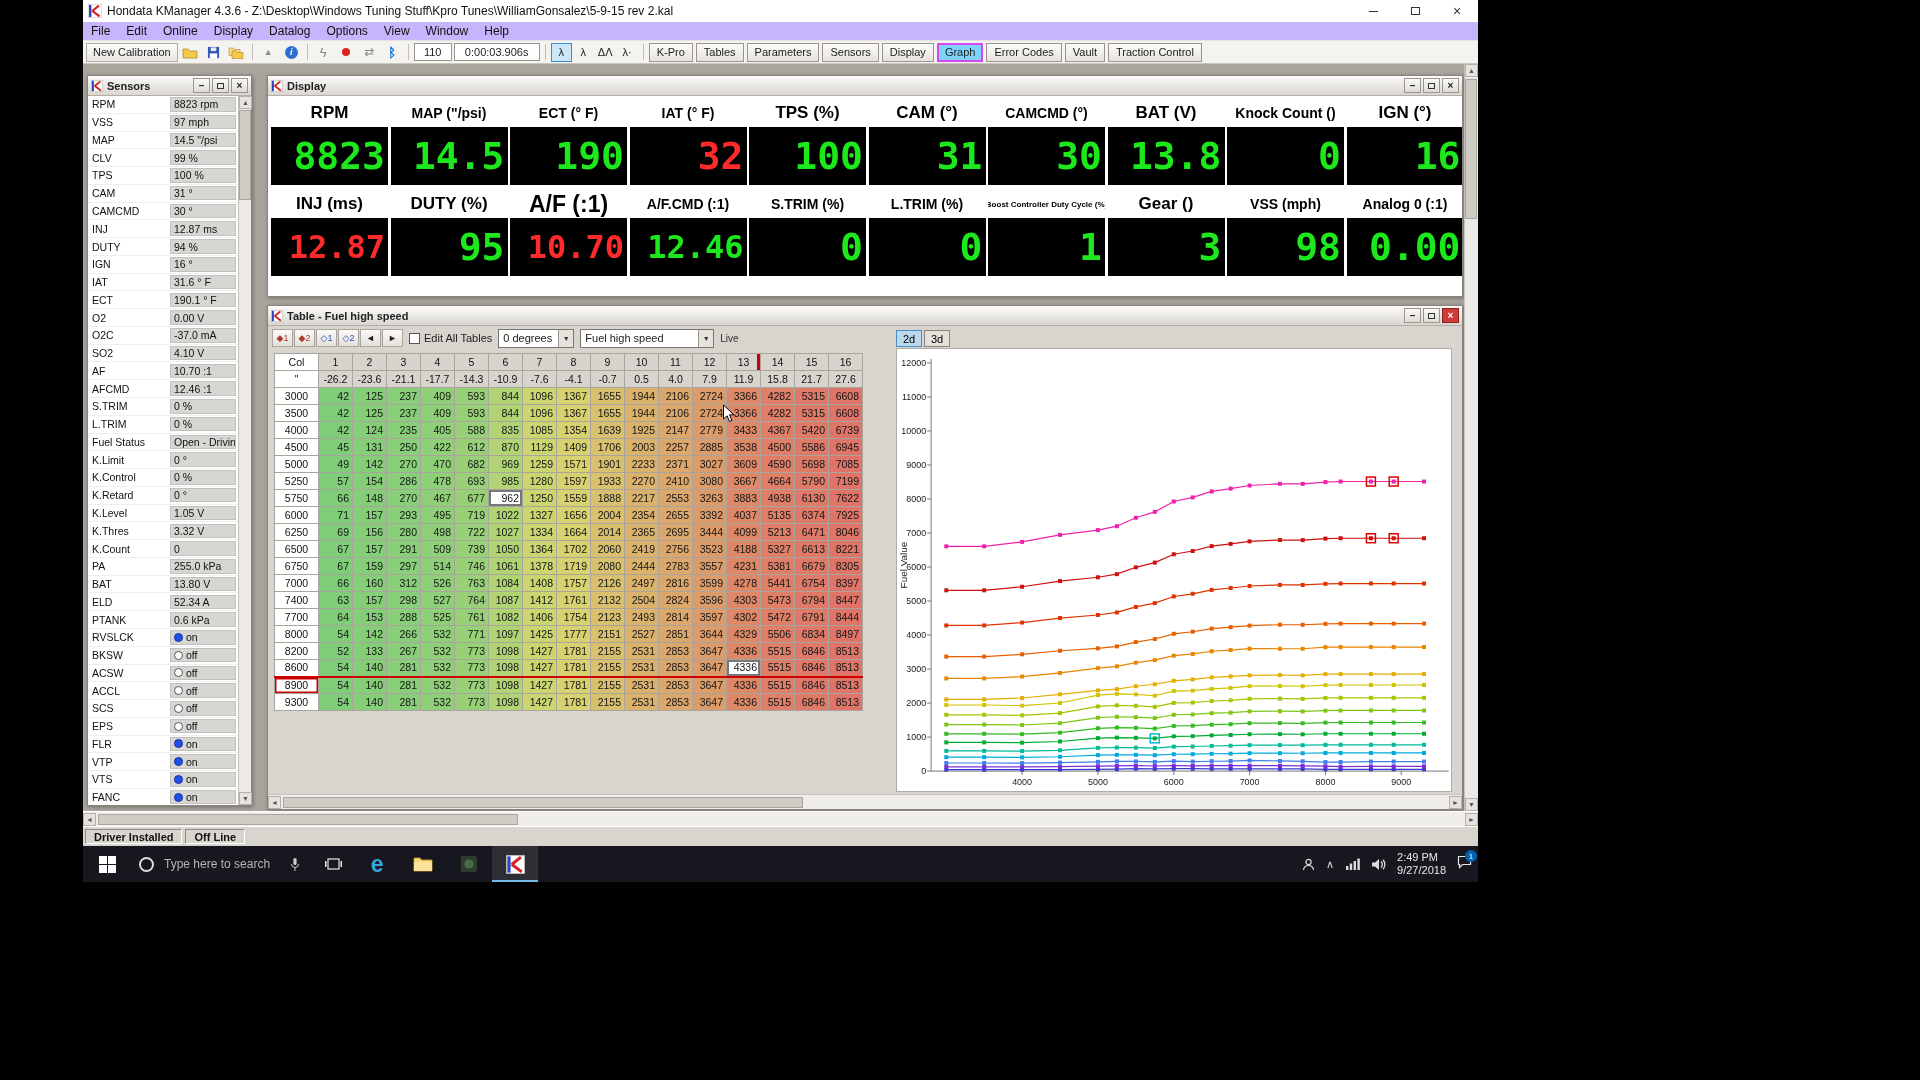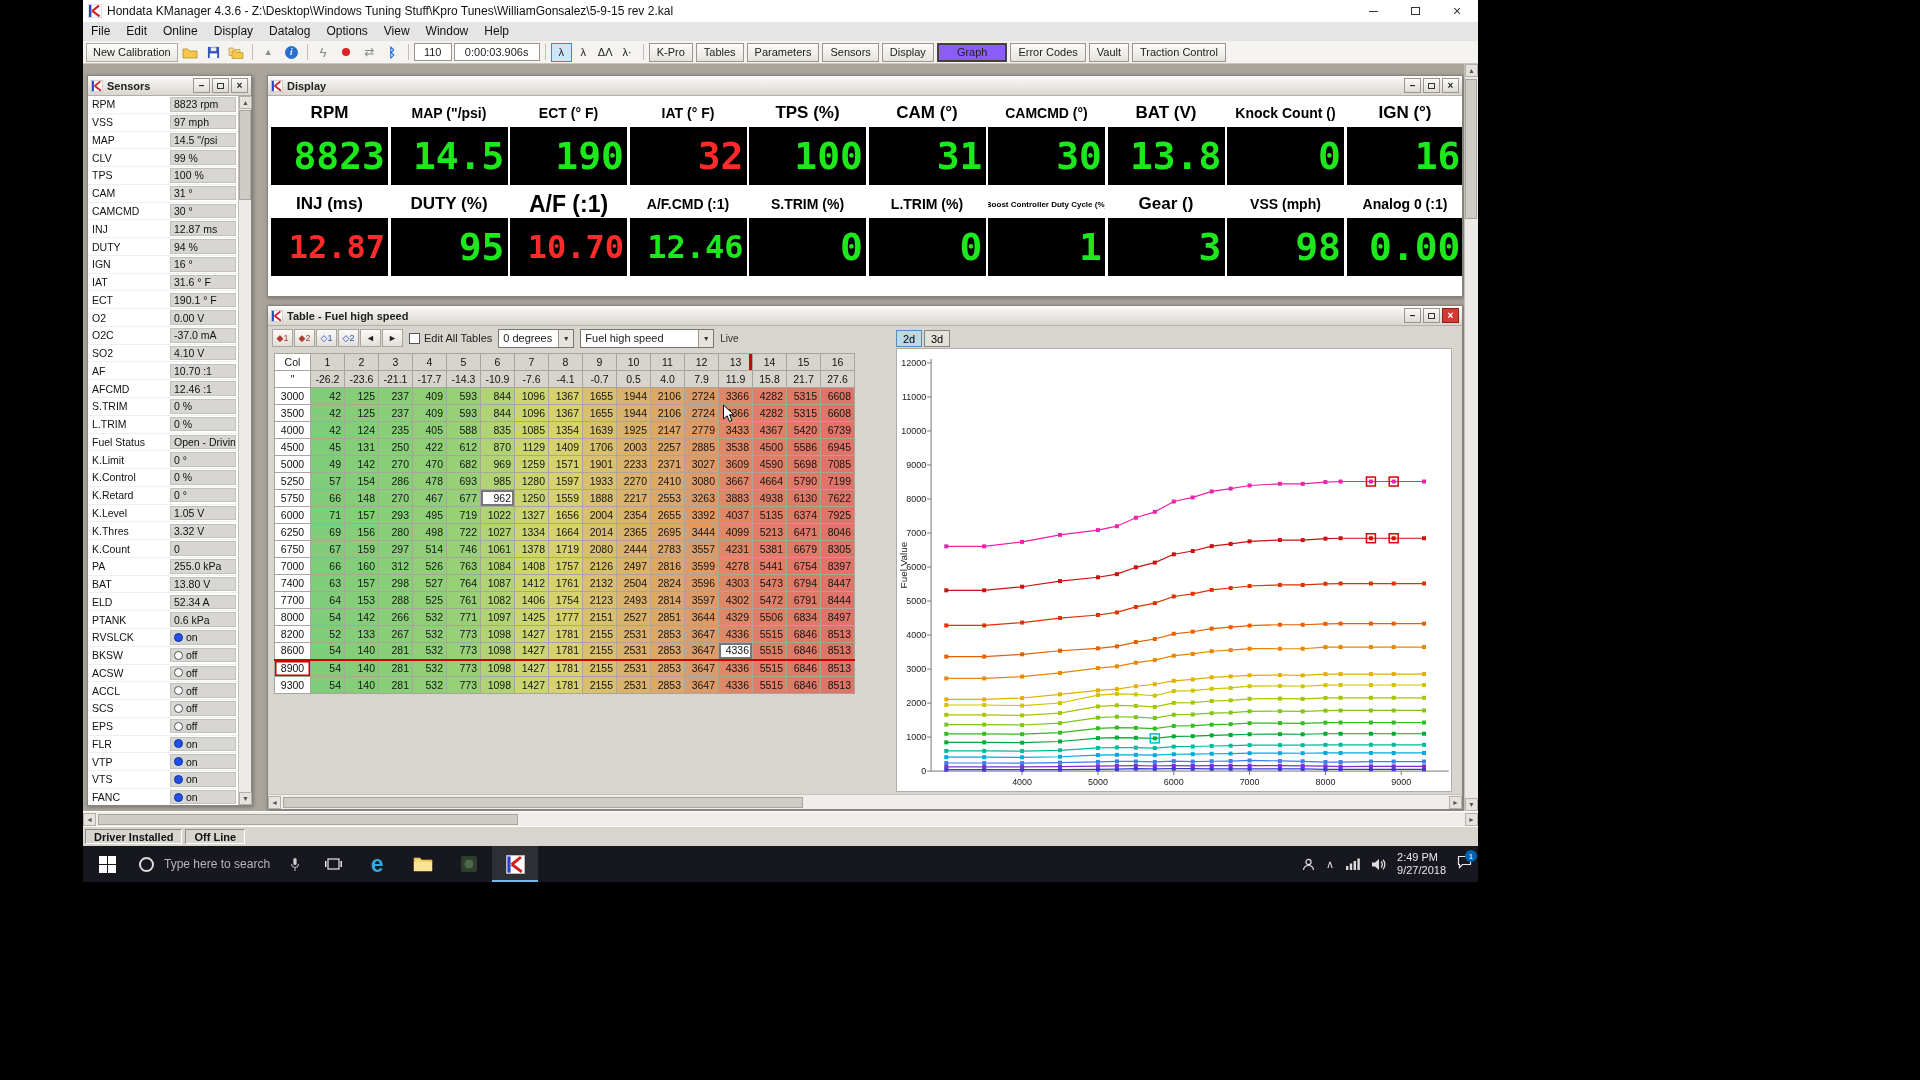--- a/index.html
+++ b/index.html
@@ -8,32 +8,32 @@
 .stage{position:relative;width:1920px;height:1080px;background:#000;overflow:hidden}
 .screen{position:absolute;left:83px;top:0;width:1395px;height:882px;background:#bfbbb4;overflow:hidden}
 
 .apptitle{height:22px;background:#fff;display:flex;align-items:center;padding-left:5px;font-size:12px;color:#111}
 .apptitle .wtext{margin-left:5px;white-space:nowrap}
 .appbtns{margin-left:auto;display:flex;height:100%}
 .appbtn{width:42px;display:flex;align-items:center;justify-content:center;color:#333;font-size:14px}
 .gl-restore{width:9px;height:8px;border:1px solid #333;display:inline-block}
 .gl-min{width:9px;height:1px;background:#333;display:inline-block}
 
-.menubar{height:19px;background:#e5e5e5;display:flex;align-items:center;font-size:12px;border-bottom:1px solid #e3e3e3;color:#111}
+.menubar{height:19px;background:#c4b5fd;display:flex;align-items:center;font-size:12px;border-bottom:1px solid #e3e3e3;color:#111}
 .menu-item{padding:1px 8px}
 .toolbar{height:23px;background:#f5f3f0;border-bottom:1px solid #c9c5bf;display:flex;align-items:center;padding:0 3px;gap:2px;font-size:11px;color:#222}
 .tbtn{border:1px solid #b0aca5;background:linear-gradient(#fdfdfd,#e8e5e0);padding:1px 6px;height:19px;display:flex;align-items:center;white-space:nowrap}
 .ibtn{min-width:21px;height:19px;display:flex;align-items:center;justify-content:center;border:1px solid transparent}
 .ibtn.pressed{background:#cde6fa;border:1px solid #3a8ad8}
 .sep{width:1px;height:16px;background:#c2beb8;margin:0 3px}
 .field{background:#fff;border:1px solid #9a968f;height:18px;display:flex;align-items:center;justify-content:center}
 .infocircle{width:13px;height:13px;border-radius:50%;background:#2a6fd0;color:#fff;font-size:9px;font-style:italic;font-weight:bold;display:flex;align-items:center;justify-content:center}
 .reddot{width:8px;height:8px;border-radius:50%;background:#d22}
 .viewbtn{border:1px solid #9a968f;background:linear-gradient(#fcfbf9,#e6e3dd);padding:2px 7px;font-size:11px;height:19px;display:flex;align-items:center;white-space:nowrap}
-.viewbtn.active{background:#8b5cf6;border:2px solid #404040;padding:1px 18px}
+.viewbtn.active{background:#7dd3fc;border:2px solid #d946ef;padding:1px 6px}
 
 .mdi{position:absolute;top:64px;left:0;width:1395px;height:747px;background:#a9a59d;overflow:hidden}
 .win{position:absolute;background:#d8d5cf;border:1px solid #89857e;box-shadow:1px 1px 4px rgba(0,0,0,.35)}
 .wtitle{height:20px;background:linear-gradient(#fcfbfa,#d9d6d0);display:flex;align-items:center;gap:4px;padding:0 3px;font-size:11px;font-weight:bold;color:#222;border-bottom:1px solid #b3afa8}
 .wbtns{margin-left:auto;display:flex}
 .wbtn{width:17px;height:15px;border:1px solid #9a968f;background:linear-gradient(#fbfaf8,#dedbd5);margin-left:2px;display:flex;align-items:center;justify-content:center;font-size:10px;color:#222}
 .wbtn.close-red{background:#d23b35;color:#fff;border-color:#8f211d;font-weight:bold}
 
 .sensors-body{position:absolute;top:20px;bottom:0;left:0;right:13px;background:#fff;overflow:hidden}
 .srow{display:flex;height:17.77px;align-items:center;border-bottom:1px solid #efefef}
@@ -61,21 +61,21 @@
 .ttb:nth-child(3),.ttb:nth-child(4){color:#2a4fc0}
 .chk{display:flex;align-items:center;gap:4px;font-size:11px}
 .chk .box{width:11px;height:11px;background:#fff;border:1px solid #555}
 .dropdown{height:19px;background:#fff;border:1px solid #7a766f;display:flex;align-items:center;font-size:11px;padding-left:4px}
 .dropdown .darr{margin-left:auto;width:15px;height:17px;background:#e6e3dd;border-left:1px solid #9a968f;font-size:7px;display:flex;align-items:center;justify-content:center;color:#333}
 .livelabel{font-size:10px;color:#333}
 .ftable{border-collapse:collapse;font-size:10.5px;background:#fff}
 .ftable th,.ftable td{border:1px solid #a9a59e;height:17px;line-height:15px;padding:0 3px;white-space:nowrap}
 .ftable th{background:#d7d4ce;font-weight:normal;text-align:center;color:#111}
 .ftable td{text-align:right;min-width:34px;width:34px;color:#151515}
-.rowhead{background:#fff !important;text-align:right;min-width:36px;width:36px}
+.rowhead{background:#fff !important;text-align:right;min-width:36px;width:44px}
 .cell.selected{box-shadow:inset 0 0 0 2px #777}
 tr.live td,tr.live th{border-top:2px solid #cc0000}
 .rowhead.livehead{box-shadow:inset 0 0 0 1.5px #cc0000}
 th.livecol{box-shadow:inset -3px 0 0 #cc0000}
 
 .graphpanel{position:absolute;left:628px;top:4px;width:560px;height:472px}
 .gtabs{display:flex;gap:2px;margin-bottom:1px}
 .gtab{width:26px;height:17px;border:1px solid #8a867f;background:#e4e1db;font-size:11px;display:flex;align-items:center;justify-content:center}
 .gtab.active{background:#bcd9ec;border-color:#4a90c8}
 .graphbox{background:#fff;border:1px solid #b0aca6;display:block}
@@ -829,20 +829,39 @@
                   <td class="cell" style="background:hsl(66,55%,64%)">1334</td>
                   <td class="cell" style="background:hsl(56,57%,64%)">1664</td>
                   <td class="cell" style="background:hsl(46,58%,64%)">2014</td>
                   <td class="cell" style="background:hsl(38,60%,64%)">2365</td>
                   <td class="cell" style="background:hsl(32,61%,64%)">2695</td>
                   <td class="cell" style="background:hsl(26,62%,64%)">3444</td>
                   <td class="cell" style="background:hsl(16,64%,64%)">4099</td>
                   <td class="cell" style="background:hsl(12,65%,64%)">5213</td>
                   <td class="cell" style="background:hsl(9,65%,64%)">6471</td>
                   <td class="cell" style="background:hsl(7,65%,64%)">8046</td>
+                </tr>
+                <tr>
+                  <th class="rowhead">6500</th>
+                  <td class="cell" style="background:hsl(115,46%,64%)">67</td>
+                  <td class="cell" style="background:hsl(112,47%,64%)">157</td>
+                  <td class="cell" style="background:hsl(108,47%,64%)">291</td>
+                  <td class="cell" style="background:hsl(104,48%,64%)">509</td>
+                  <td class="cell" style="background:hsl(98,49%,64%)">739</td>
+                  <td class="cell" style="background:hsl(82,52%,64%)">1050</td>
+                  <td class="cell" style="background:hsl(66,55%,64%)">1364</td>
+                  <td class="cell" style="background:hsl(56,57%,64%)">1702</td>
+                  <td class="cell" style="background:hsl(46,58%,64%)">2060</td>
+                  <td class="cell" style="background:hsl(38,60%,64%)">2419</td>
+                  <td class="cell" style="background:hsl(32,61%,64%)">2756</td>
+                  <td class="cell" style="background:hsl(26,62%,64%)">3523</td>
+                  <td class="cell" style="background:hsl(16,64%,64%)">4188</td>
+                  <td class="cell" style="background:hsl(12,65%,64%)">5327</td>
+                  <td class="cell" style="background:hsl(9,65%,64%)">6613</td>
+                  <td class="cell" style="background:hsl(7,65%,64%)">8221</td>
                 </tr>
                 <tr>
                   <th class="rowhead">6750</th>
                   <td class="cell" style="background:hsl(115,46%,64%)">67</td>
                   <td class="cell" style="background:hsl(112,47%,64%)">159</td>
                   <td class="cell" style="background:hsl(108,47%,64%)">297</td>
                   <td class="cell" style="background:hsl(104,48%,64%)">514</td>
                   <td class="cell" style="background:hsl(98,49%,64%)">746</td>
                   <td class="cell" style="background:hsl(82,52%,64%)">1061</td>
                   <td class="cell" style="background:hsl(66,55%,64%)">1378</td>

